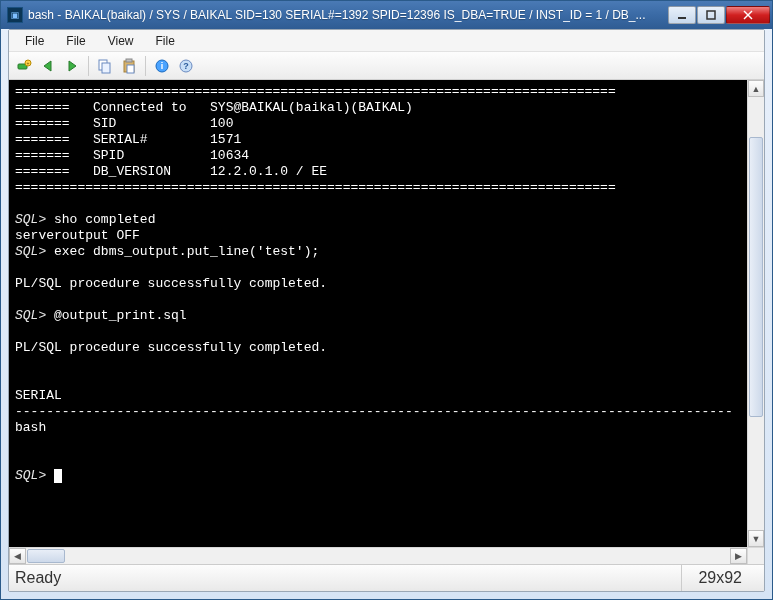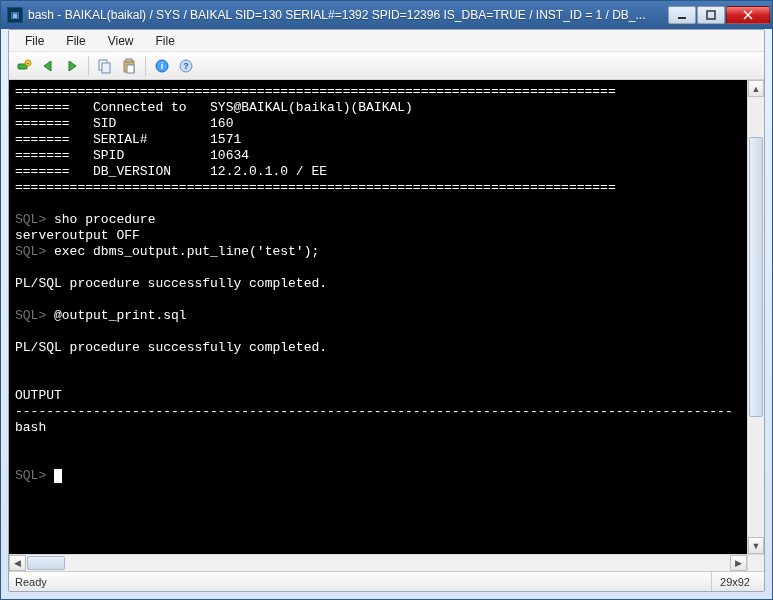--- a/index.html
+++ b/index.html
@@ -124,21 +124,21 @@
     inset: 0 17px 17px 0;
     background: #000;
     color: #fff;
     font-family: "Courier New", monospace;
     font-size: 13px;
     line-height: 16px;
     padding: 4px 6px;
     white-space: pre;
     overflow: hidden;
   }
-  .prompt { color: #737373; }
+  .prompt { color: #e5e5e5; font-style: italic; }
   .dashrow { color: #fff; }
   .cursor {
     display: inline-block;
     width: 8px;
     height: 14px;
     background: #fff;
     vertical-align: middle;
   }
   .vscroll {
     position: absolute;
@@ -180,33 +180,33 @@
   .hscroll .thumb {
     position:absolute; top:1px; bottom:1px; left:18px; width:38px;
     background: linear-gradient(to bottom,#e8eef7,#cdd9ea);
     border:1px solid #a8b8ce; border-radius:2px;
   }
   .corner {
     position:absolute; right:0; bottom:0; width:17px; height:17px;
     background:#f0f0f0; border-left:1px solid #d8d8d8; border-top:1px solid #d8d8d8;
   }
   .statusbar {
-    height: 20px;
+    height: 27px;
     background: linear-gradient(to bottom,#fdfdfd,#e9e9e9);
     border-top: 1px solid #ccc;
     display: flex;
     align-items: center;
     padding: 0 6px;
-    font-size: 11px;
+    font-size: 16px;
     color: #333;
   }
   .statusbar .spacer { flex:1; }
   .statusbar .cell {
     border-left:1px solid #ccc;
-    padding: 0 8px;
+    padding: 0 16px;
     height:100%;
     display:flex;align-items:center;
   }
 </style>
 </head>
 <body>
 
 <div class="window">
   <div class="titlebar">
     <div class="app-icon">▣</div>
@@ -282,38 +282,38 @@
         <svg width="16" height="16">
             <circle cx="8" cy="8" r="6" fill="#c8dff7" stroke="#6a8ac0"></circle>
             <text x="8" y="11" font-size="9" text-anchor="middle" fill="#2a5a9a" font-weight="bold">?</text>
           </svg>
       </div>
     </div>
 
     <div class="terminal-wrap">
       <div class="terminal"><span class="dashrow">=============================================================================</span>
 <span>=======   Connected to   SYS@BAIKAL(baikal)(BAIKAL)</span>
-<span>=======   SID            160</span>
+<span>=======   SID            100</span>
 <span>=======   SERIAL#        1571</span>
 <span>=======   SPID           10634</span>
 <span>=======   DB_VERSION     12.2.0.1.0 / EE</span>
 <span class="dashrow">=============================================================================</span>
 
-<span class="prompt">SQL&gt;</span><span> sho procedure</span>
+<span class="prompt">SQL&gt;</span><span> sho completed</span>
 <span>serveroutput OFF</span>
 <span class="prompt">SQL&gt;</span><span> exec dbms_output.put_line('test');</span>
 
 <span>PL/SQL procedure successfully completed.</span>
 
 <span class="prompt">SQL&gt;</span><span> @output_print.sql</span>
 
 <span>PL/SQL procedure successfully completed.</span>
 
 
-<span>OUTPUT</span>
+<span>SERIAL</span>
 <span>--------------------------------------------------------------------------------------------</span>
 <span>bash</span>
 
 
 <span class="prompt">SQL&gt;</span> <span class="cursor"></span></div>
 
       <div class="vscroll">
         <div class="arrow">▲</div>
         <div class="track">
           <div class="thumb"></div>

